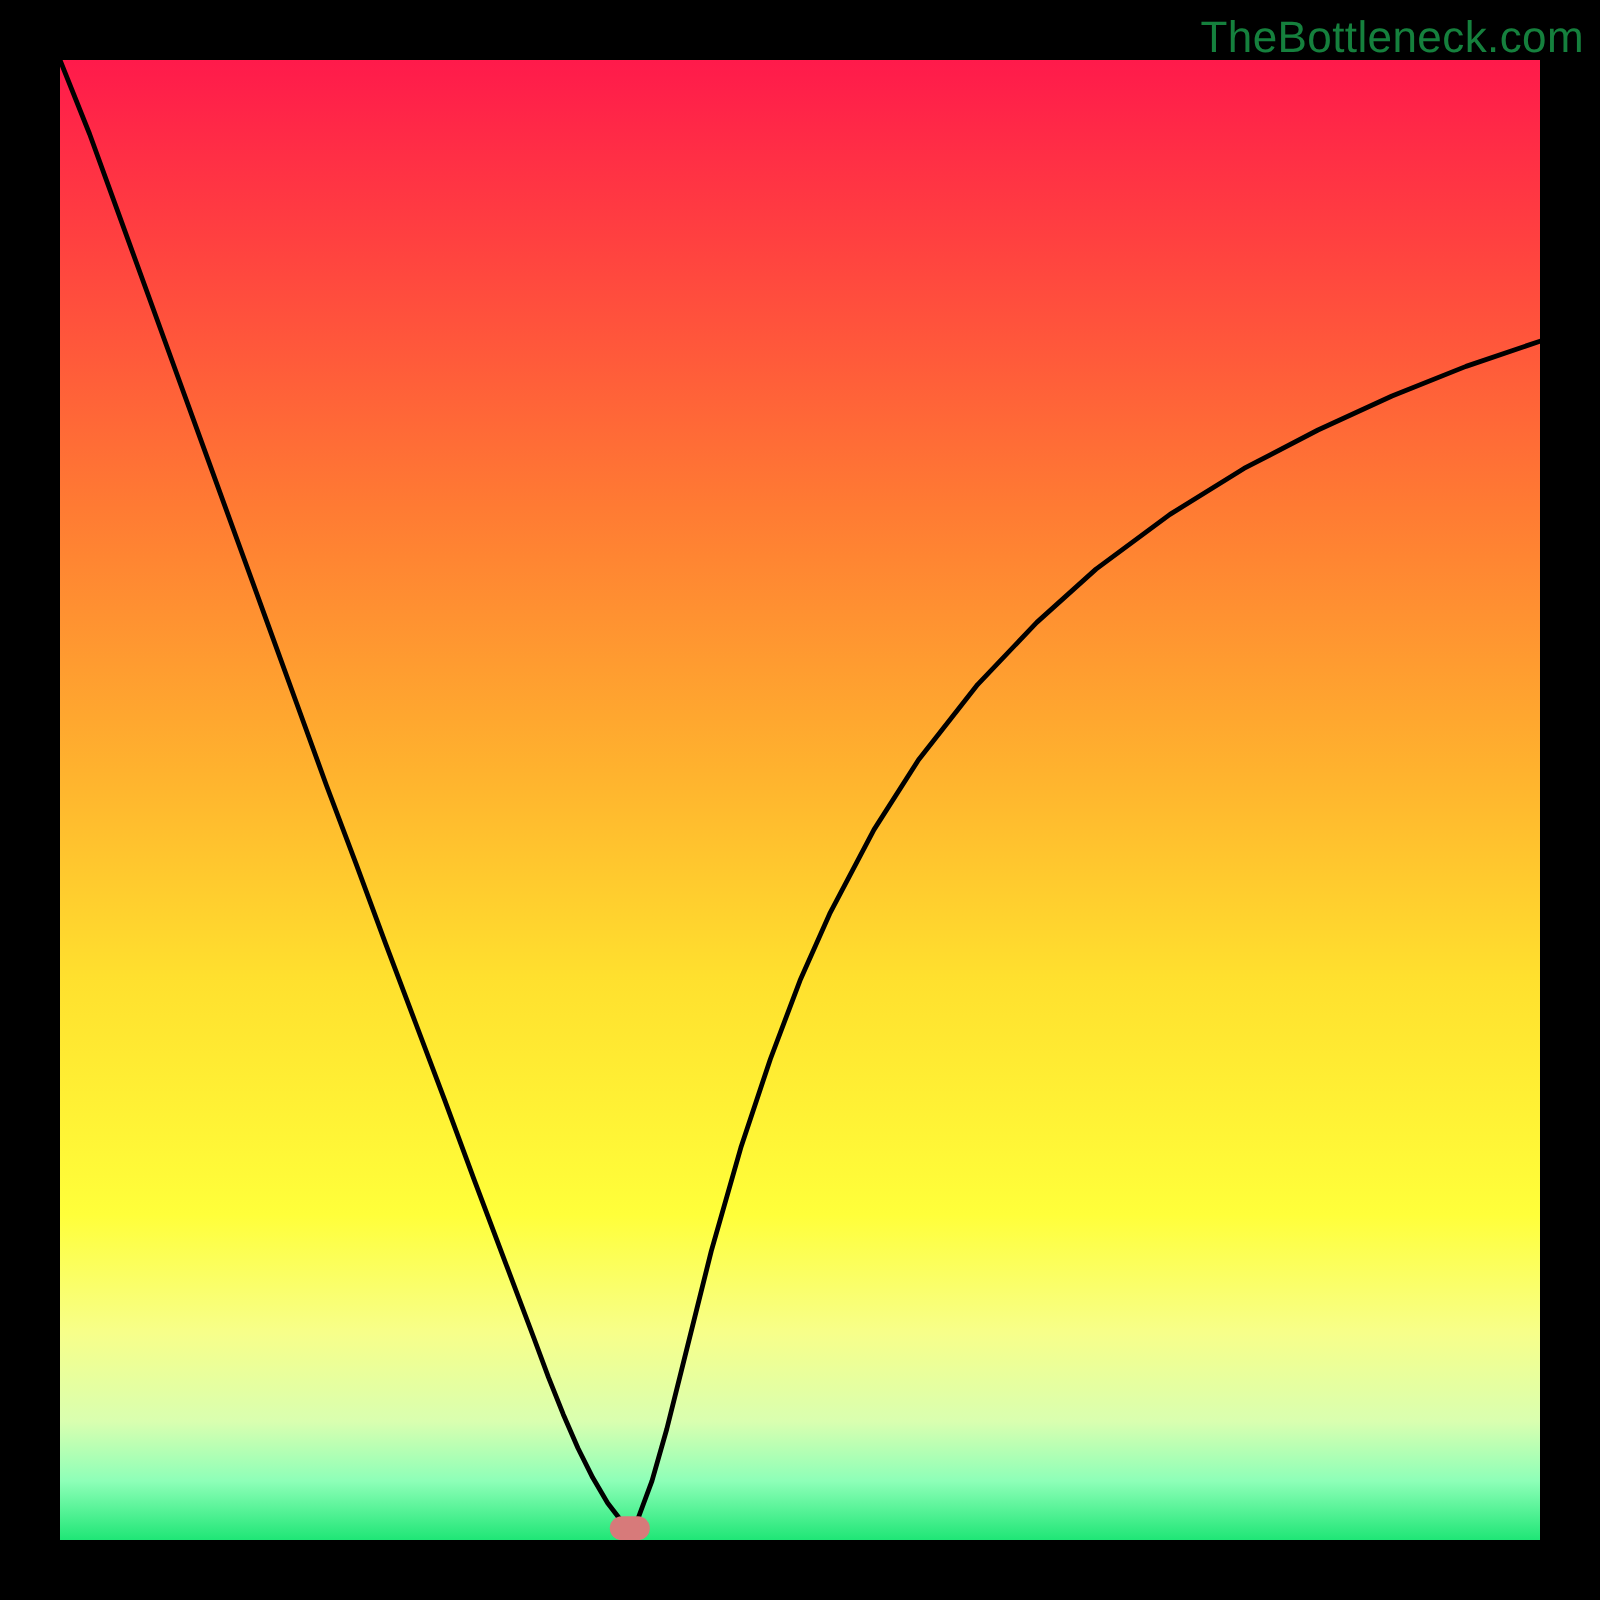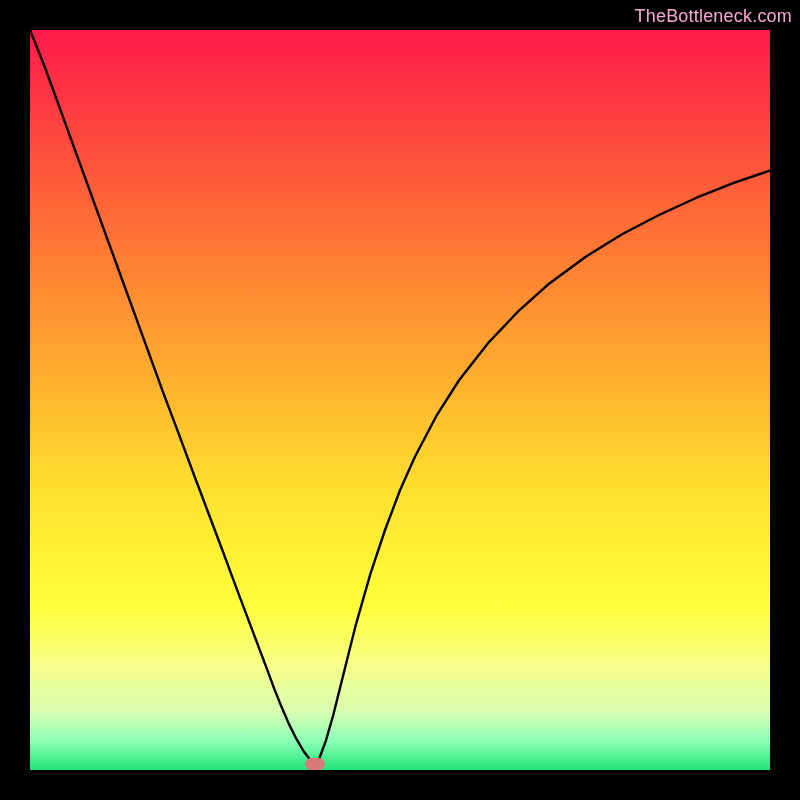--- a/index.html
+++ b/index.html
@@ -21,22 +21,22 @@
     position: absolute;
     left: 30px;
     top: 30px;
     width: 740px;
     height: 740px;
   }
   .watermark {
     position: absolute;
     top: 6px;
     right: 8px;
-    color: #f9a8d4;
-    font-size: 18px;
+    color: #15803d;
+    font-size: 22px;
     font-weight: 500;
     letter-spacing: 0.2px;
     user-select: none;
   }
   svg { display: block; }
 </style>
 </head>
 <body>
 
 <div class="frame">

